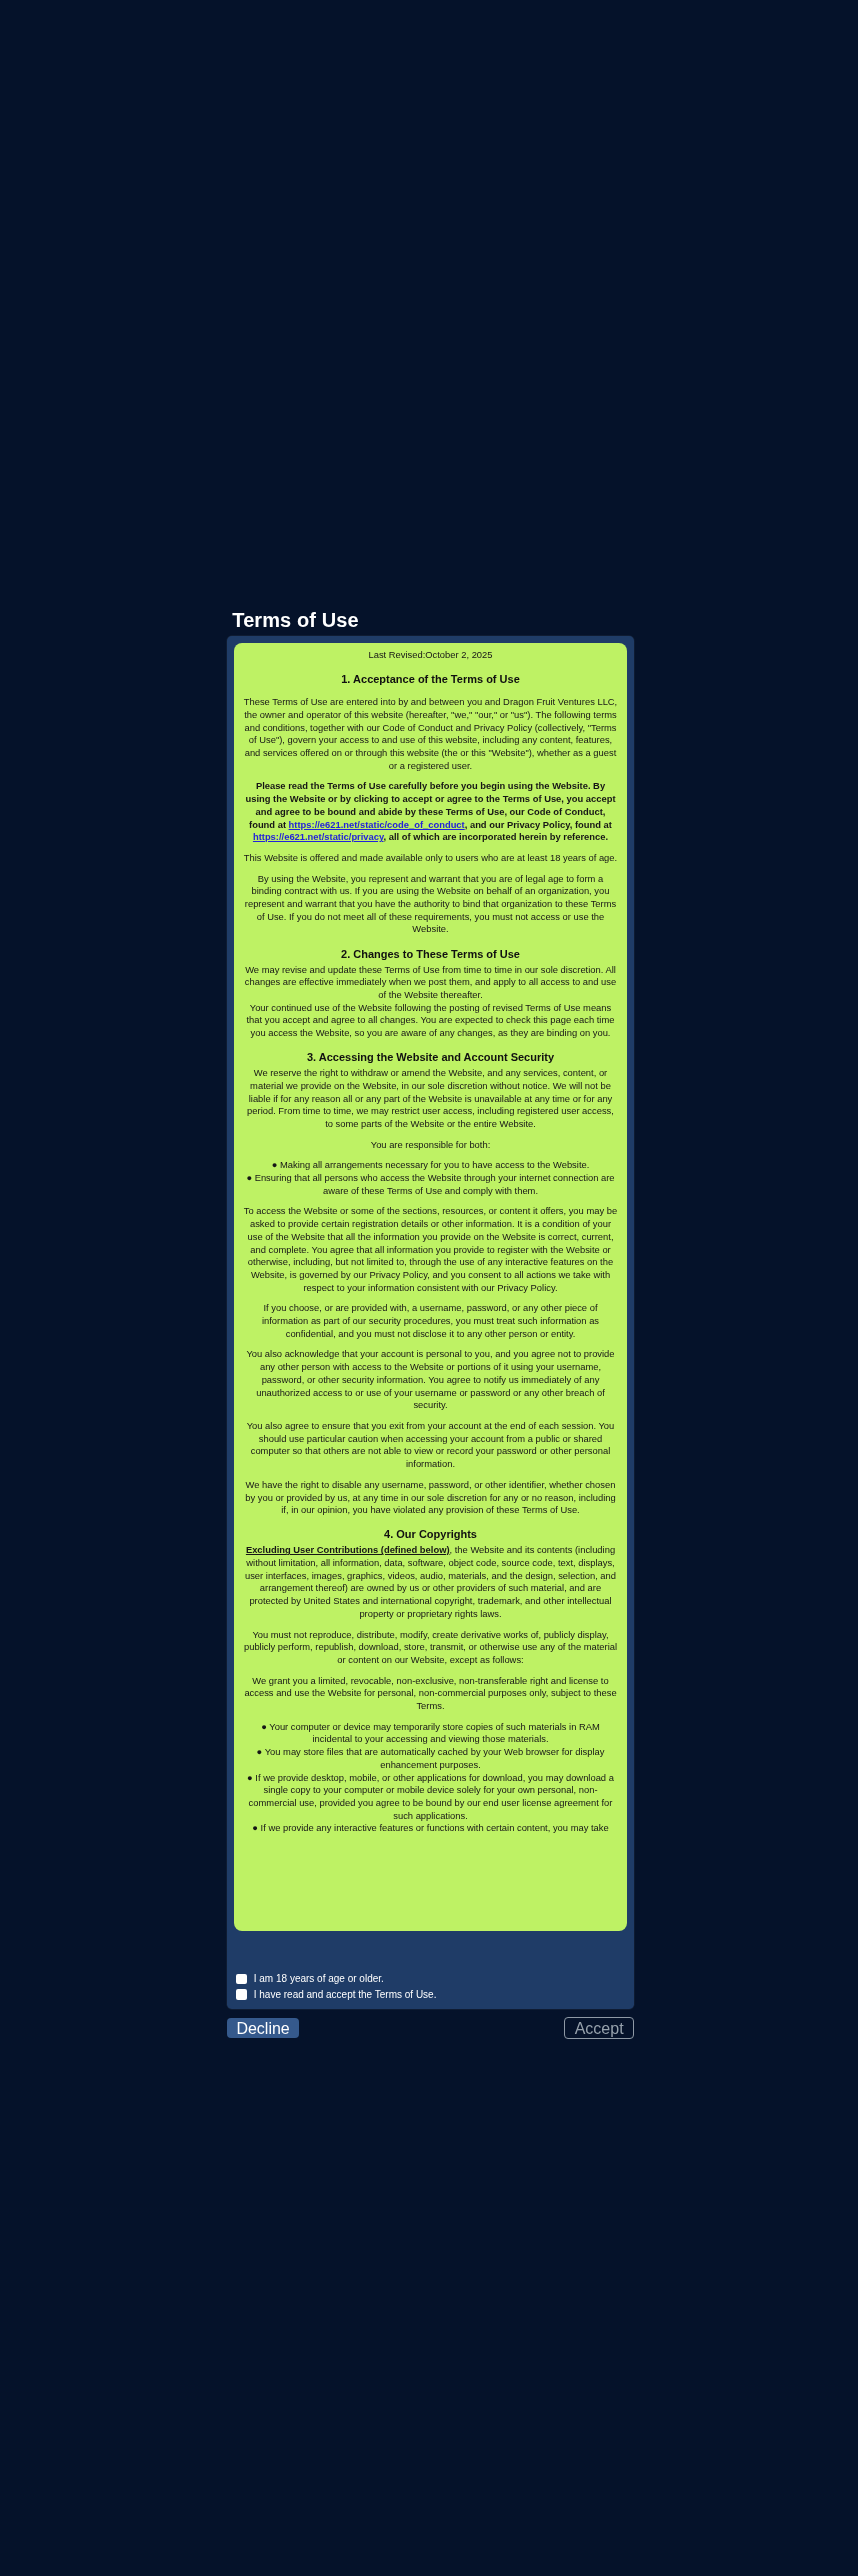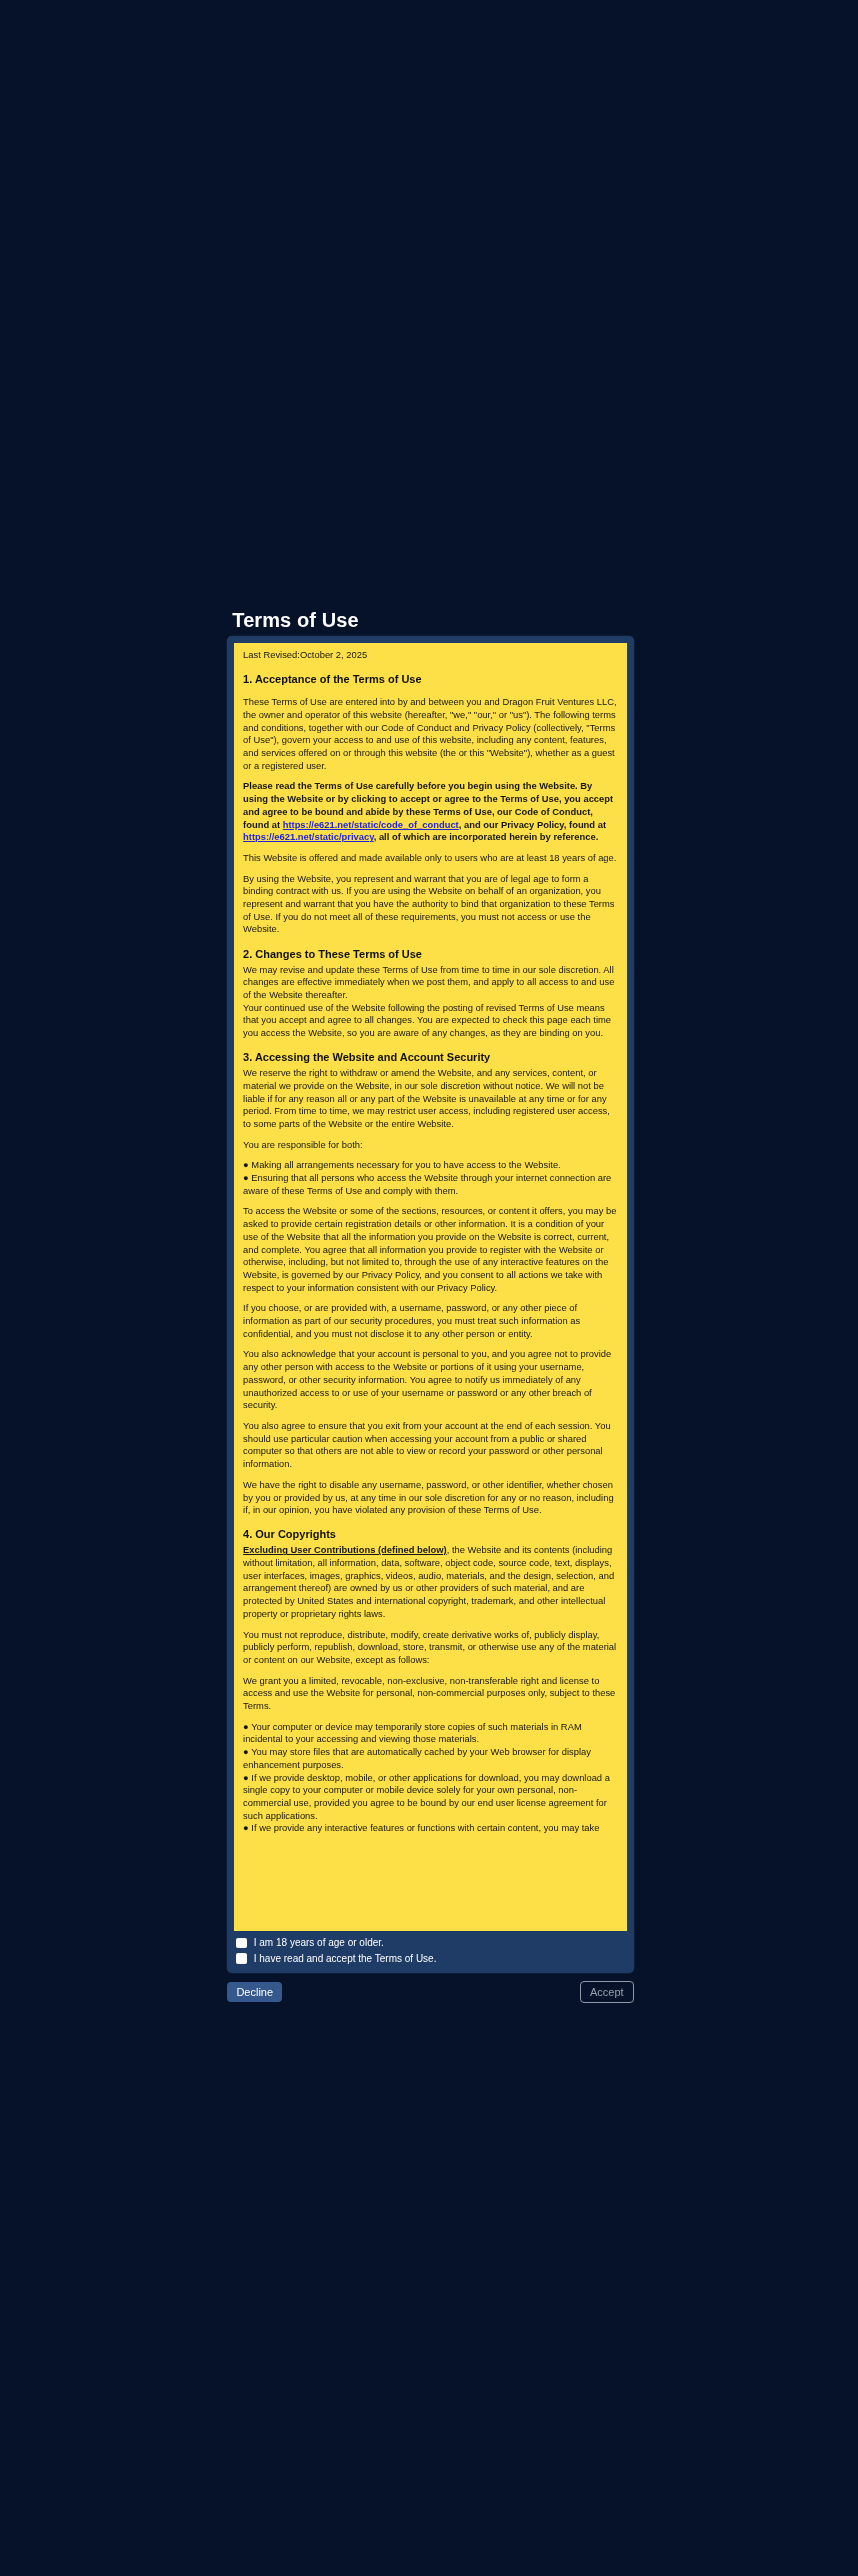--- a/index.html
+++ b/index.html
@@ -16,53 +16,54 @@
     color:#ffffff;font-size:20px;font-weight:700;line-height:23px;
     letter-spacing:0.1px;
   }
   .panel{
     background:#1f3c67;
     border-radius:4.7px;
     padding:6.7px 6.7px 5.3px 6.7px;
     box-shadow:0 0 0 0.7px rgba(255,255,255,0.06);
   }
   .doc{
-    background:#fde047;
-    border-radius:0;
+    background:#bef264;
+    border-radius:8px;
     height:1288px;
     overflow:hidden;
     padding:6.7px 9.4px;
     box-sizing:border-box;
     color:#161616;
     font-size:9.4px;
     line-height:12.7px;
+    text-align:center;
   }
   .last-revised{margin:0 0 1.3px 0;}
   .doc h2{
     font-size:11px;line-height:16.7px;font-weight:700;color:#101010;
     margin:9.4px 0 1.3px 0;
   }
   .doc p.para{margin:8px 0 0 0;}
   .doc p.para.tight{margin:0;}
   .doc p.para.bold{font-weight:700;}
   .doc .bullet-item{margin:0;}
   .doc .bullets{margin:8px 0 0 0;}
   .doc a.doclink{color:#2323d9;text-decoration:underline;cursor:pointer;}
   .doc .bu{font-weight:700;text-decoration:underline;}
-  .checks{padding:6.7px 2.7px 4px 2.7px;display:flex;flex-direction:column;gap:4.7px;}
+  .checks{padding:6.7px 2.7px 4px 2.7px;display:flex;flex-direction:column;gap:4.7px;margin-top:36px;}
   .check-row{display:flex;align-items:center;gap:6.7px;color:#ffffff;font-size:10px;cursor:pointer;}
   .check-box{
     appearance:none;-webkit-appearance:none;
     width:10.7px;height:10.7px;margin:0;flex:0 0 auto;
     background:#ffffff;border:none;border-radius:2px;cursor:pointer;
   }
   .actions{display:flex;justify-content:space-between;align-items:center;margin-top:8px;}
   .btn{
     font-family:"Liberation Sans", sans-serif;
-    font-size:11px;line-height:13.4px;
+    font-size:16px;line-height:13.4px;
     padding:3.3px 9.4px;border-radius:4px;cursor:pointer;
   }
   .btn-decline{
     background:#35598c;color:#ffffff;border:none;
   }
   .btn-accept{
     background:transparent;color:#96a1ac;
     border:1.3px solid #8e99a5;
   }
   .btn-accept:disabled{cursor:default;}

